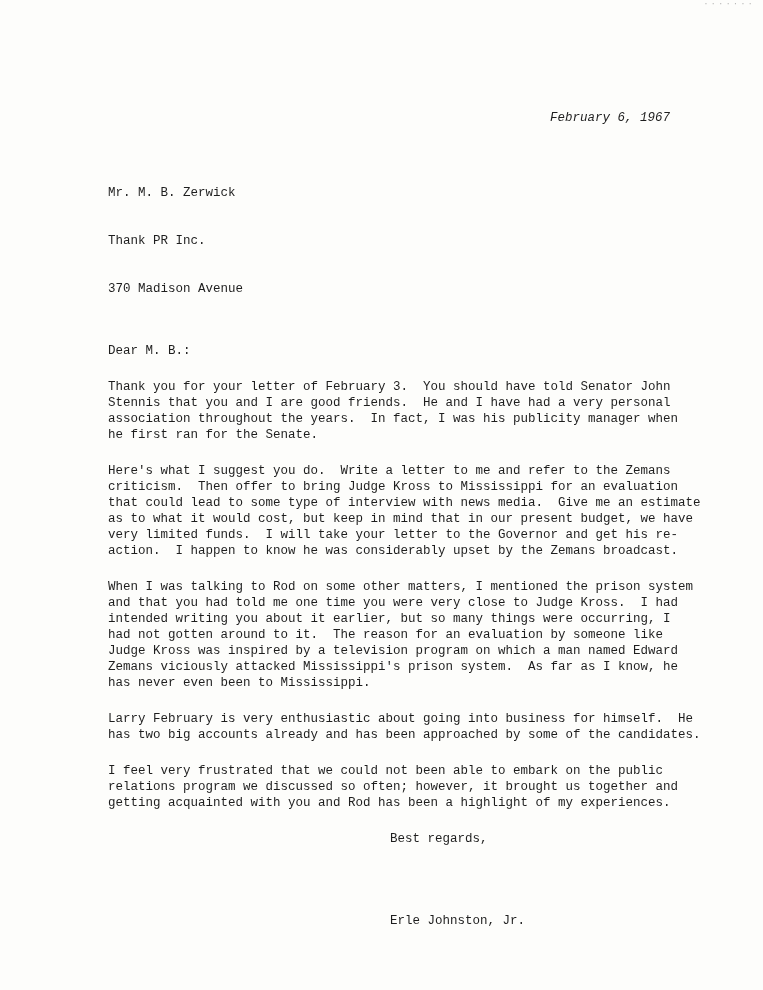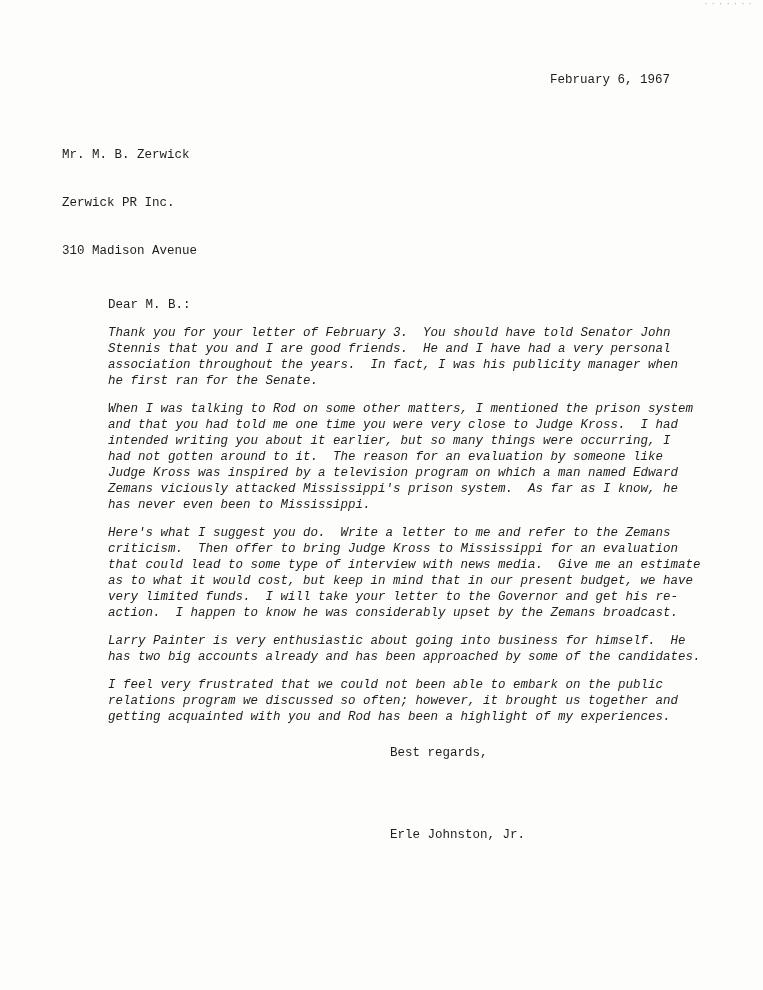--- a/index.html
+++ b/index.html
@@ -24,77 +24,77 @@
   }
   .scan-artifact {
     position: absolute;
     top: -4px;
     right: 8px;
     color: #b9b9b9;
     font-size: 9px;
     letter-spacing: 2px;
   }
   .date-line {
-    margin: 72px 0 0 550px;
+    margin: 110px 0 0 550px;
+    font-style: italic;
   }
   .address-block {
-    margin: 27px 0 0 62px;
+    margin: 27px 0 0 108px;
   }
   .salutation {
-    margin: 6px 0 0 108px;
+    margin: 14px 0 0 108px;
   }
   .paragraph {
-    margin: 12px 0 0 108px;
-    font-style: italic;
+    margin: 20px 0 0 108px;
   }
   .closing {
     margin: 20px 12px 0 390px;
   }
   .signature-block {
     margin: 34px 0 0 390px;
   }
 </style>
 </head>
 <body>
 
 <div class="page">
 
   <div class="scan-artifact">·······</div>
 
   <div class="date-line">February 6, 1967</div>
 
   <div class="address-block">
     <div>Mr. M. B. Zerwick</div>
-    <div>Zerwick PR Inc.</div>
-    <div>310 Madison Avenue</div>
+    <div>Thank PR Inc.</div>
+    <div>370 Madison Avenue</div>
   </div>
 
   <div class="salutation">Dear M. B.:</div>
 
   <div class="paragraph">Thank you for your letter of February 3.  You should have told Senator John
 Stennis that you and I are good friends.  He and I have had a very personal
 association throughout the years.  In fact, I was his publicity manager when
 he first ran for the Senate.</div>
 
+  <div class="paragraph">Here's what I suggest you do.  Write a letter to me and refer to the Zemans
+criticism.  Then offer to bring Judge Kross to Mississippi for an evaluation
+that could lead to some type of interview with news media.  Give me an estimate
+as to what it would cost, but keep in mind that in our present budget, we have
+very limited funds.  I will take your letter to the Governor and get his re-
+action.  I happen to know he was considerably upset by the Zemans broadcast.</div>
+
   <div class="paragraph">When I was talking to Rod on some other matters, I mentioned the prison system
 and that you had told me one time you were very close to Judge Kross.  I had
 intended writing you about it earlier, but so many things were occurring, I
 had not gotten around to it.  The reason for an evaluation by someone like
 Judge Kross was inspired by a television program on which a man named Edward
 Zemans viciously attacked Mississippi's prison system.  As far as I know, he
 has never even been to Mississippi.</div>
 
-  <div class="paragraph">Here's what I suggest you do.  Write a letter to me and refer to the Zemans
-criticism.  Then offer to bring Judge Kross to Mississippi for an evaluation
-that could lead to some type of interview with news media.  Give me an estimate
-as to what it would cost, but keep in mind that in our present budget, we have
-very limited funds.  I will take your letter to the Governor and get his re-
-action.  I happen to know he was considerably upset by the Zemans broadcast.</div>
-
-  <div class="paragraph">Larry Painter is very enthusiastic about going into business for himself.  He
+  <div class="paragraph">Larry February is very enthusiastic about going into business for himself.  He
 has two big accounts already and has been approached by some of the candidates.</div>
 
   <div class="paragraph">I feel very frustrated that we could not been able to embark on the public
 relations program we discussed so often; however, it brought us together and
 getting acquainted with you and Rod has been a highlight of my experiences.</div>
 
   <div class="closing">Best regards,</div>
 
   <div class="signature-block">
     <div>Erle Johnston, Jr.</div>

